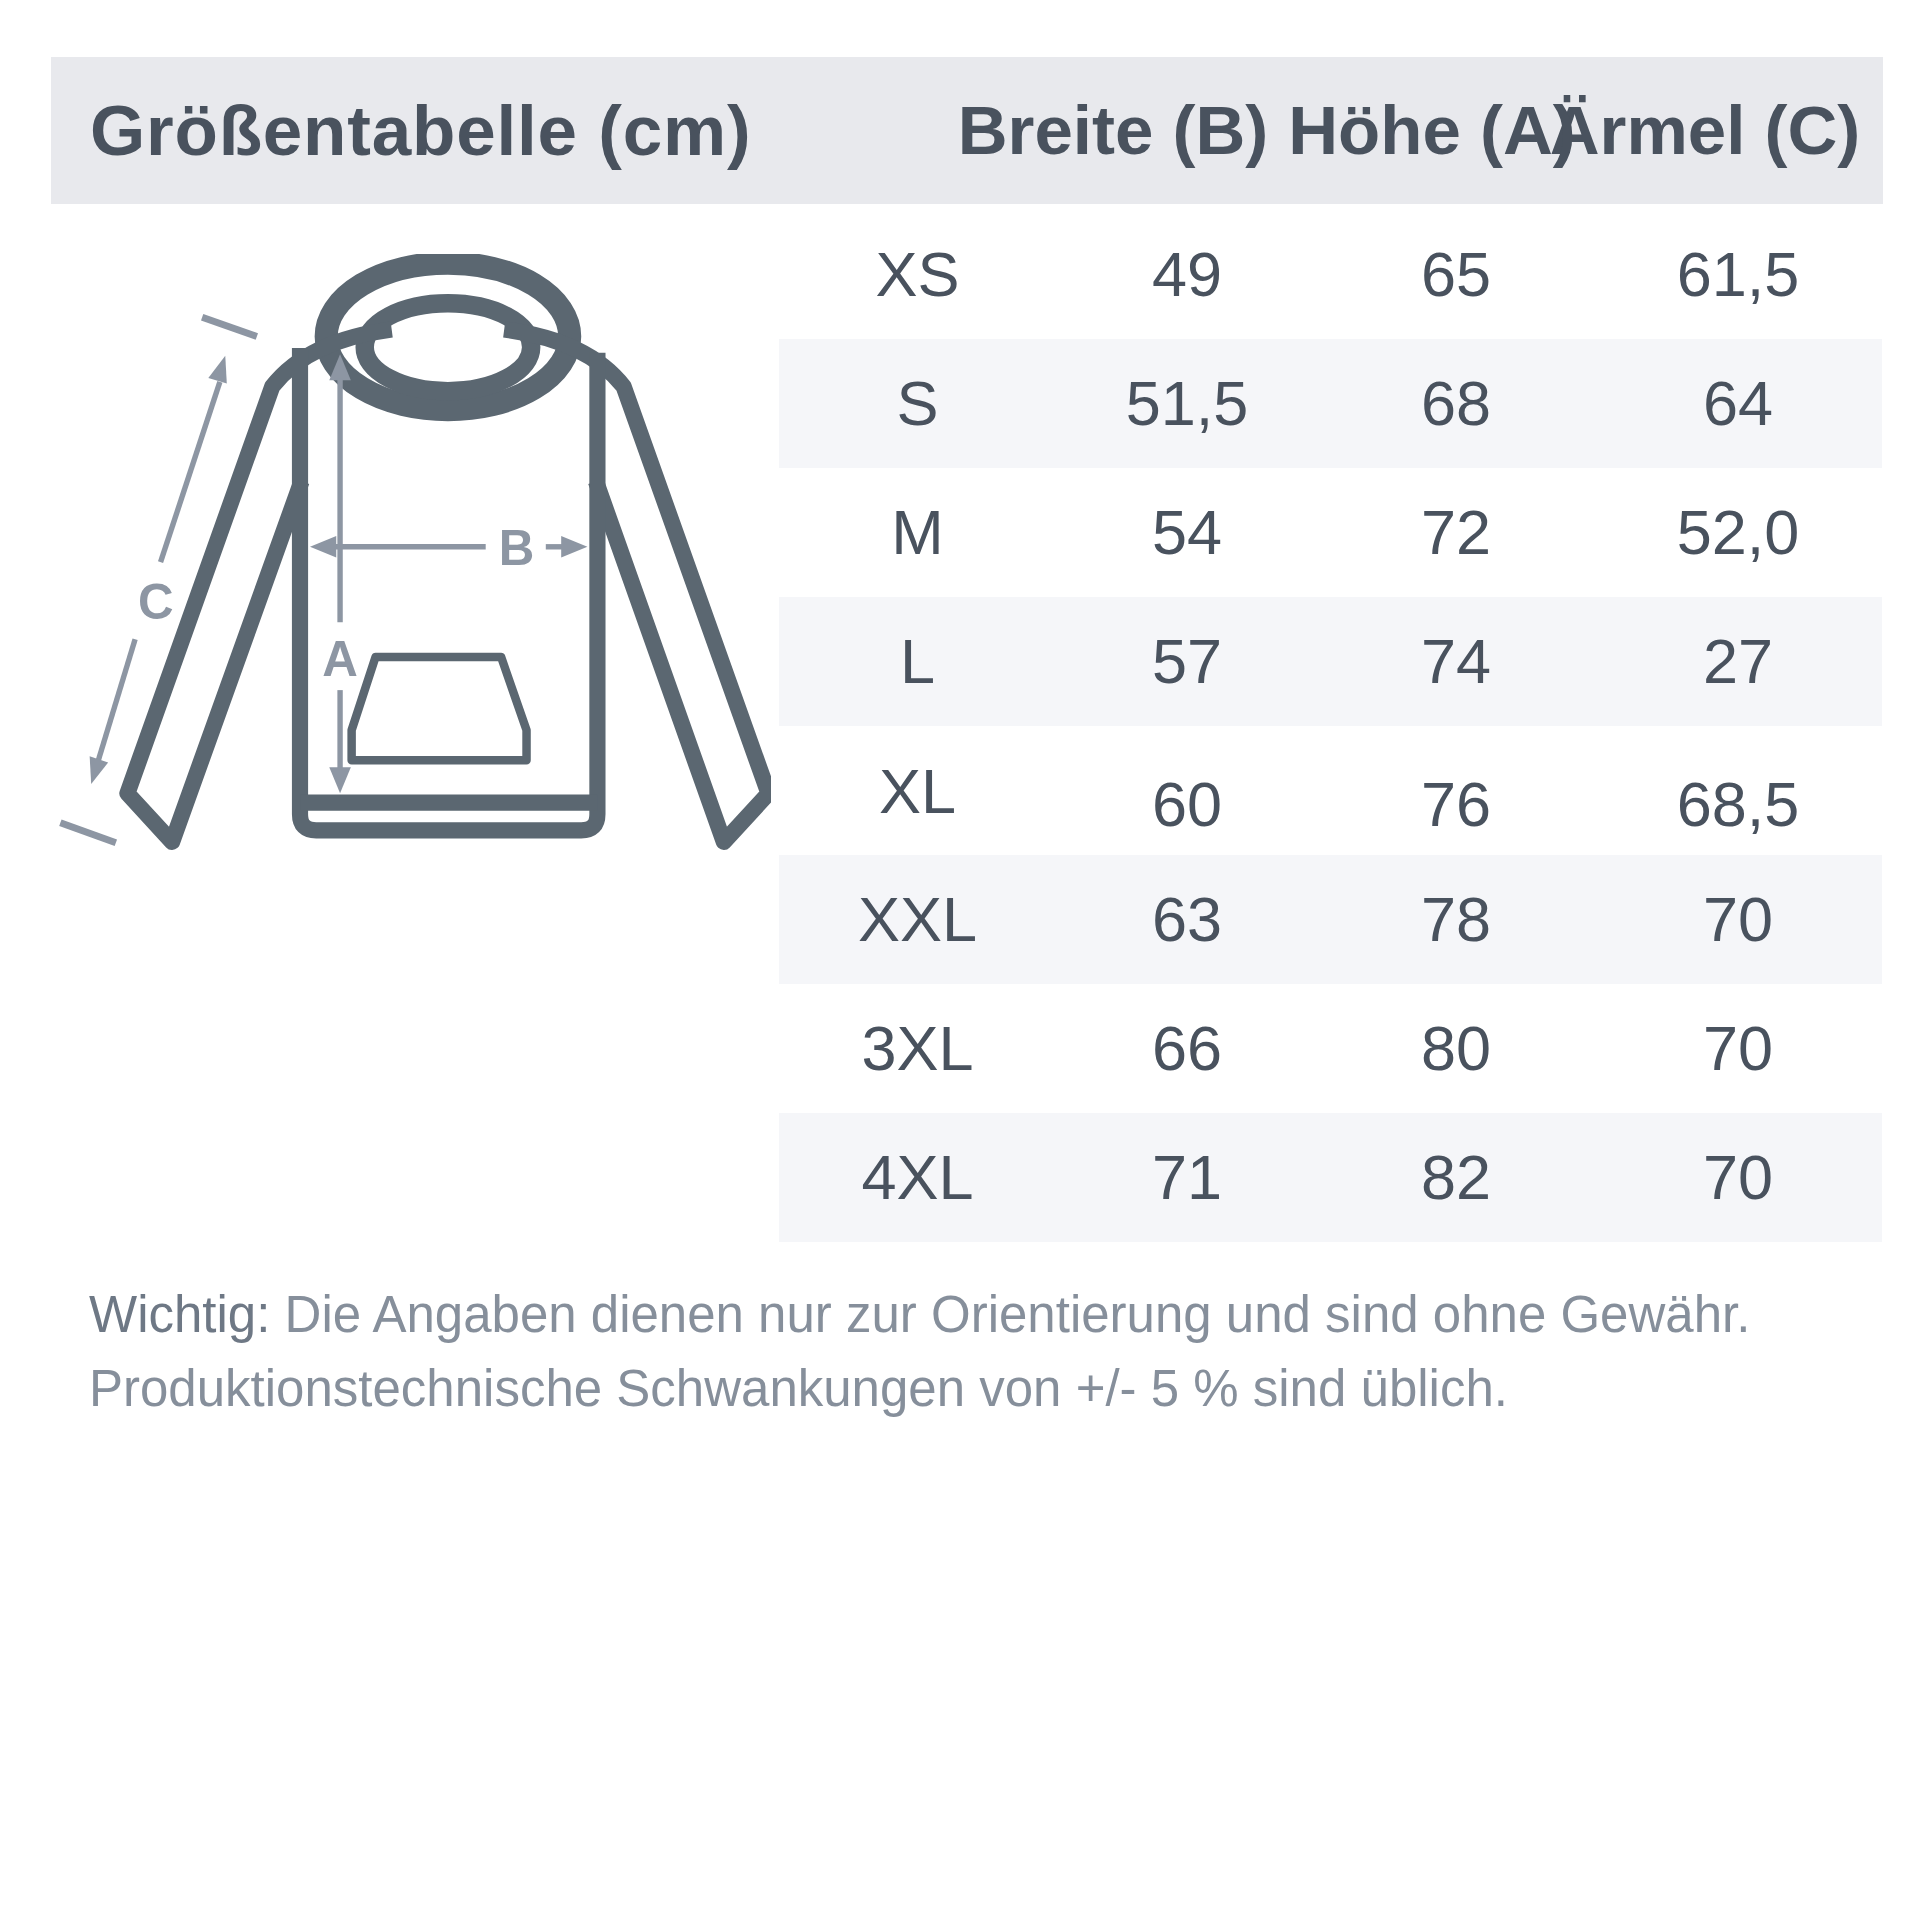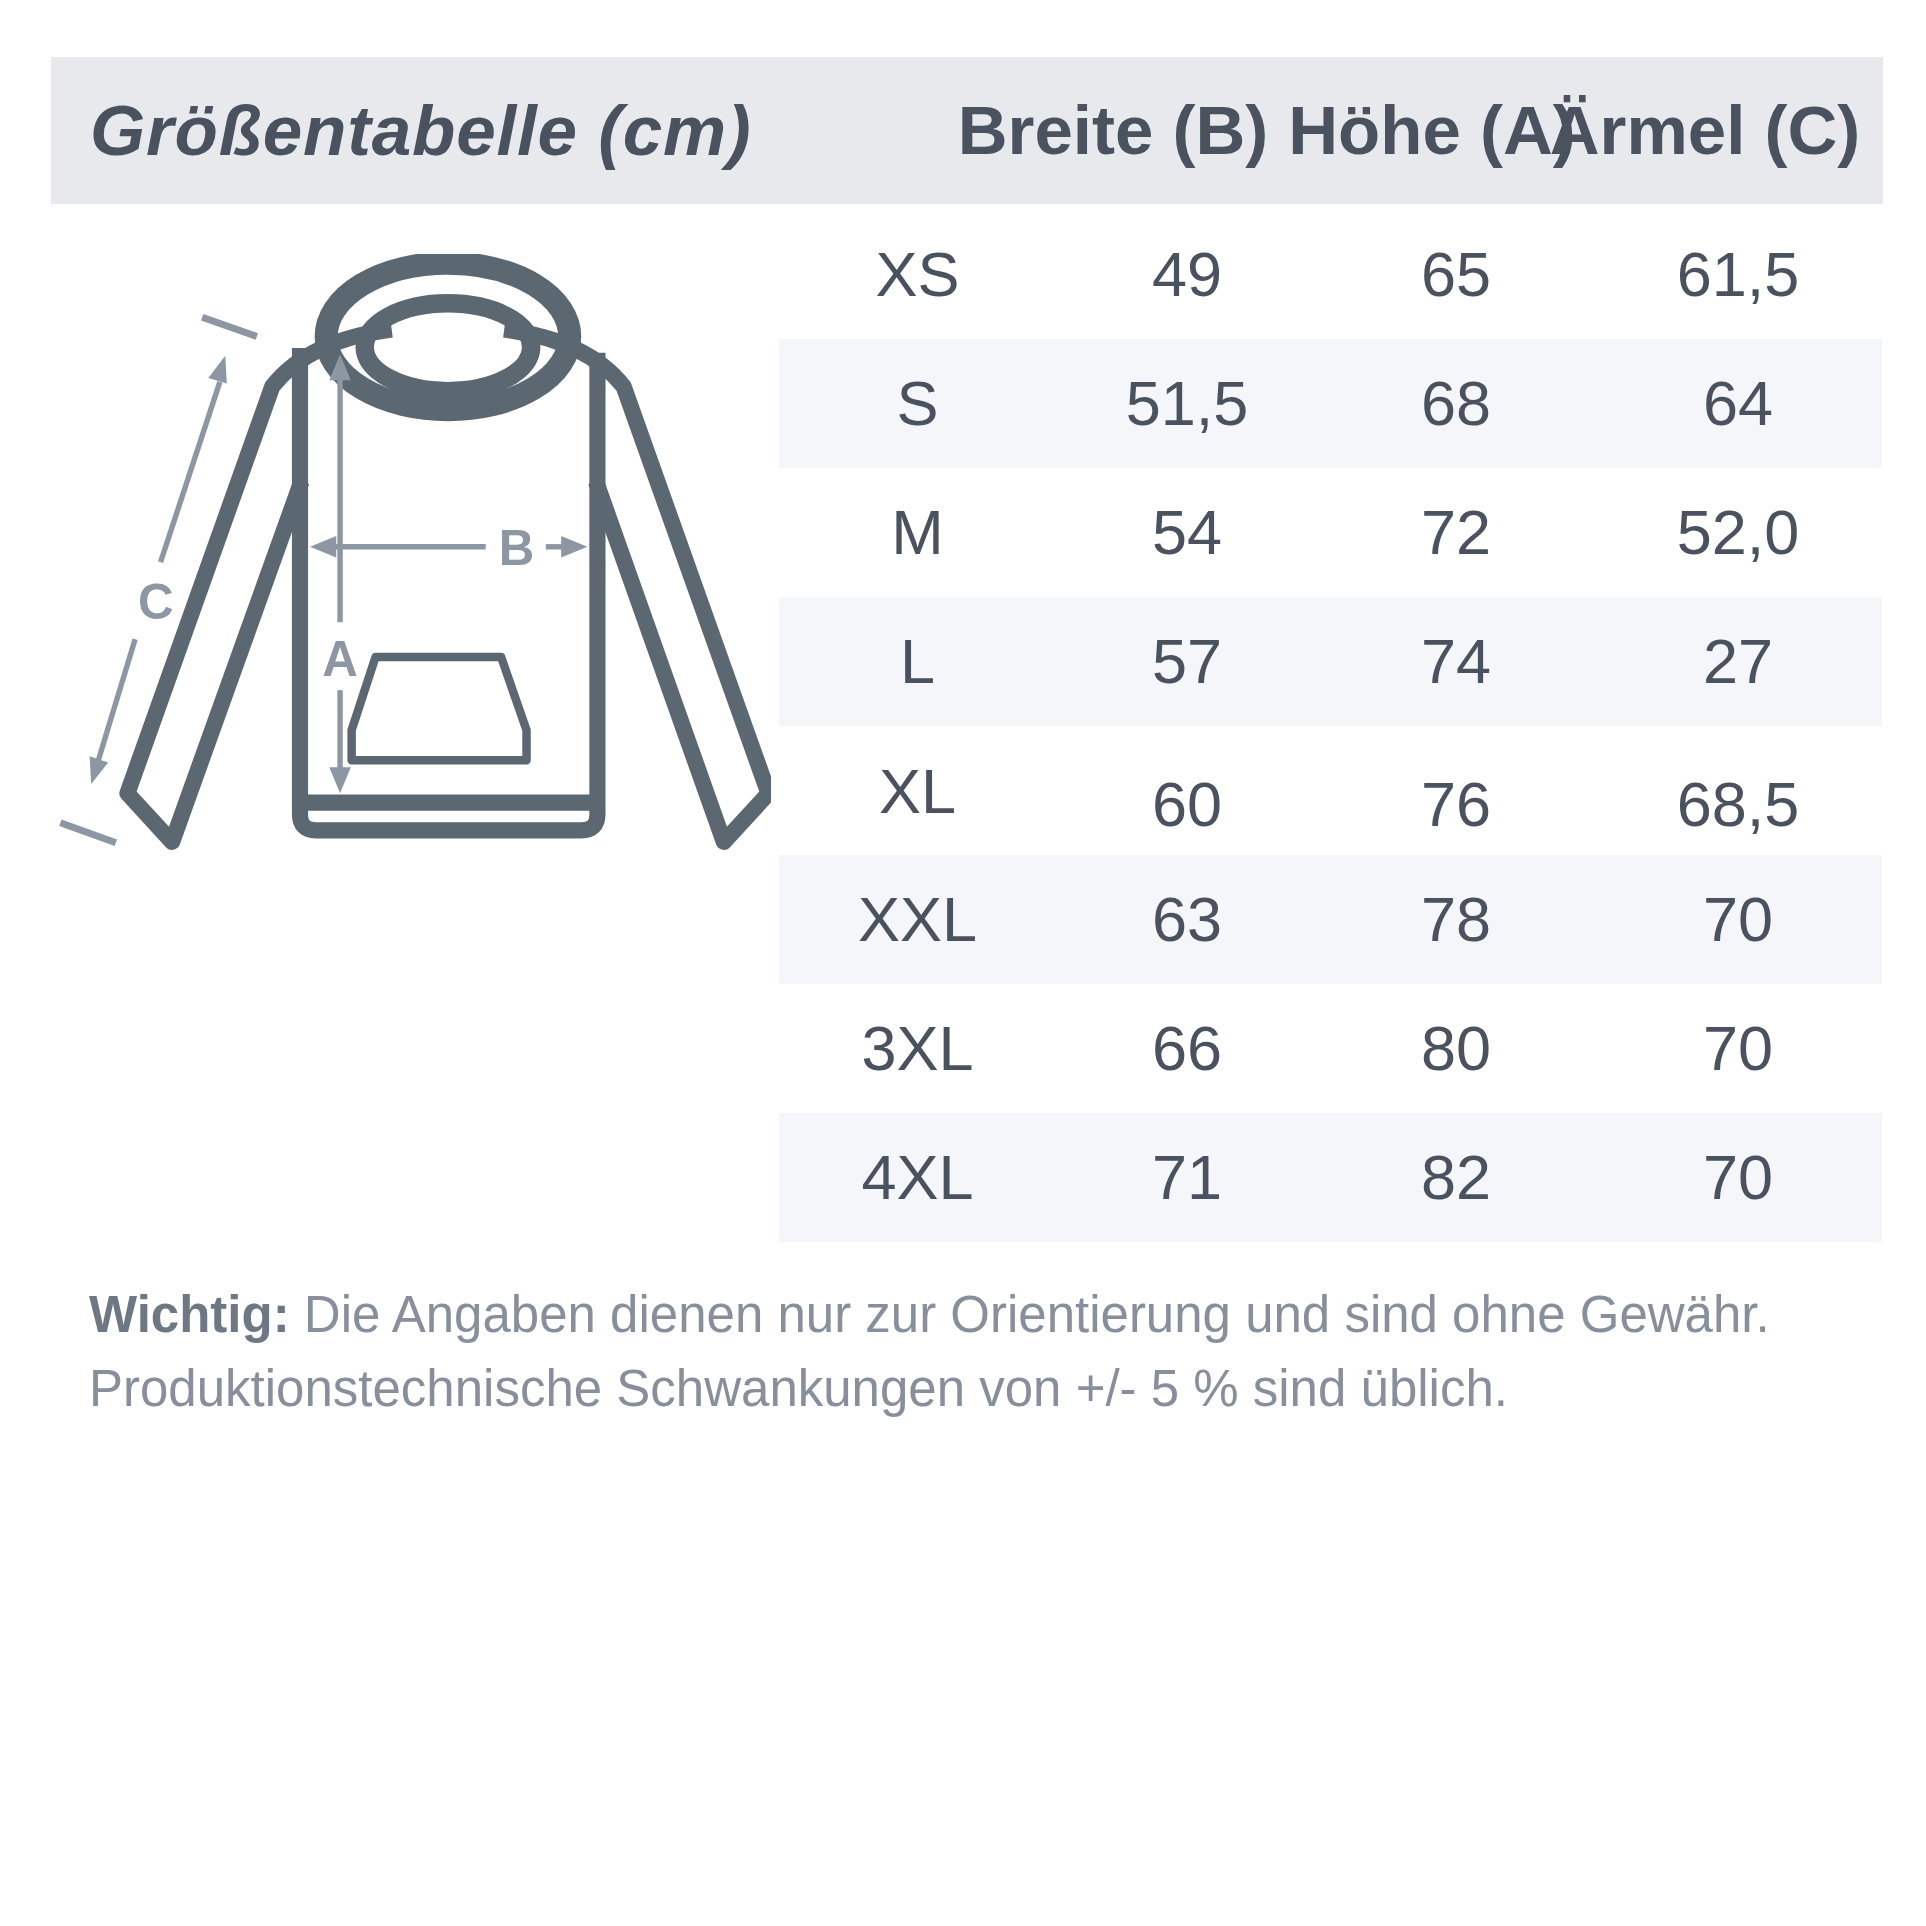--- a/index.html
+++ b/index.html
@@ -10,21 +10,21 @@
   }
   
   .header-bar{
     position:absolute;left:51px;top:57px;width:1832px;height:147px;
     background:var(--bar-bg,#e8e9ed);
   }
   .title{
     position:absolute;left:39px;top:0;height:100%;
     display:flex;align-items:center;
     font-size:71px;font-weight:bold;color:var(--text-dark,#49525e);
-    letter-spacing:0.8px;white-space:nowrap;font-style:italic;
+    letter-spacing:0.8px;white-space:nowrap;
   }
   .col-head{
     position:absolute;top:0;height:100%;transform:translateX(-50%);
     display:flex;align-items:center;
     font-size:69px;font-weight:bold;color:var(--text-dark,#49525e);
     white-space:nowrap;
   }
   .col-head.c1{left:1062px;}
   .col-head.c2{left:1381px;}
   .col-head.c3{left:1654px;}
@@ -59,21 +59,21 @@
     fill:var(--dim,#8d96a3);
     font-family:"Liberation Sans","DejaVu Sans",sans-serif;
     font-size:64px;font-weight:bold;
   }
 
   
   .note{
     position:absolute;left:89px;top:1278px;width:1772px;
     font-size:51px;line-height:1.45;color:var(--note,#868f9b);
   }
-  .note b{color:var(--note-bold,#6e7885);font-weight:bold;}
+  .note b{color:var(--note-bold,#6e7885);font-weight:normal;}
 </style>
 </head>
 <body style="--bar-bg: #e8e9ed; --stripe-bg: #f5f6f9; --text-dark: #49525e; --garment: #5b6771; --dim: #8d96a3; --note: #868f9b; --note-bold: #6e7885;">
 
 <div class="header-bar">
   <div class="title">Größentabelle (cm)</div>
   <div class="col-head c1">Breite (B)</div>
   <div class="col-head c3">Ärmel (C)</div>
   <div class="col-head c2">Höhe (A)</div>
 </div>

